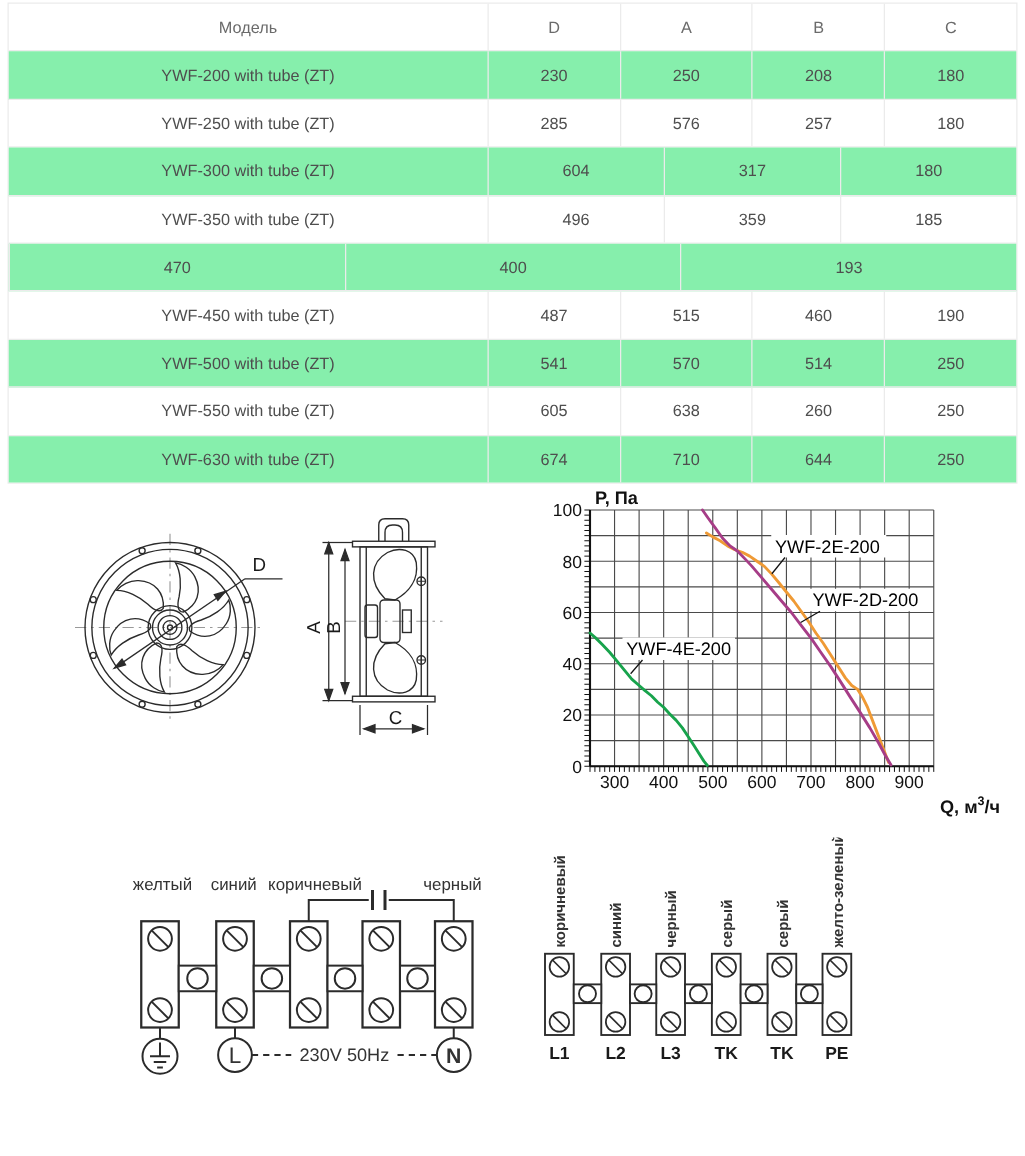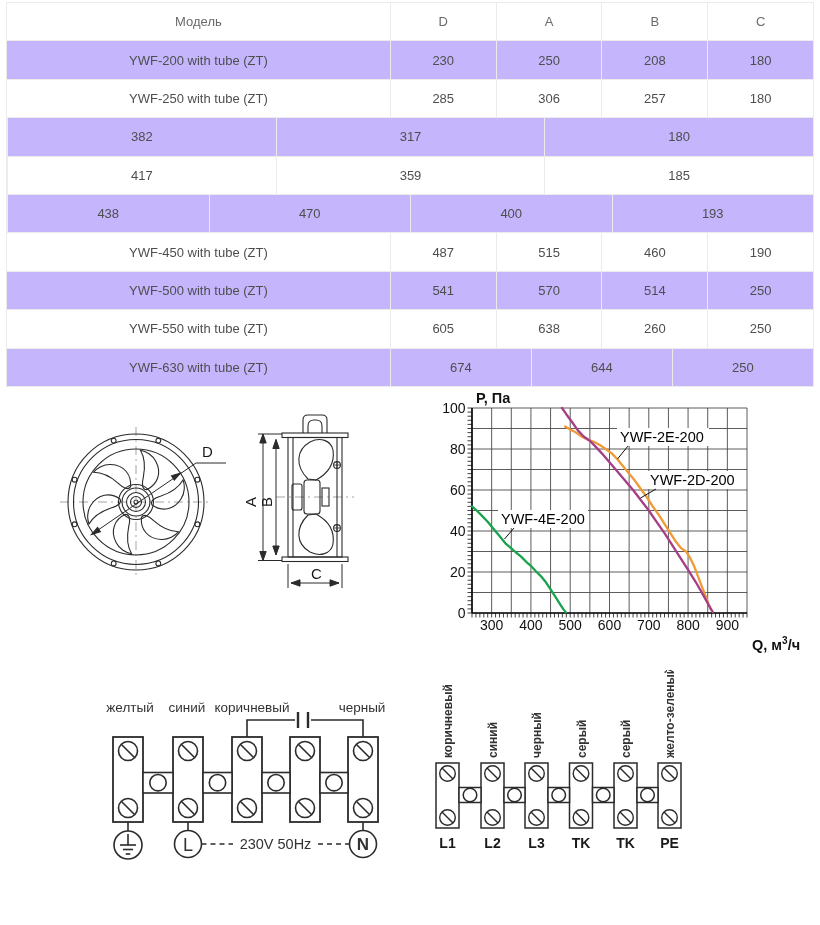--- a/index.html
+++ b/index.html
@@ -2,21 +2,21 @@
 <html><head>
 <meta charset="utf-8">
 <style>
   html,body{margin:0;padding:0;background:#fff;}
   .page{position:relative;width:820px;height:925px;background:#fff;overflow:hidden;
         font-family:"Liberation Sans","DejaVu Sans",sans-serif;}
   
   .spec-table{position:absolute;left:6px;top:2px;width:806px;border:1px solid #ebebeb;}
   .trow{display:flex;align-items:center;height:37.4px;border-bottom:1px solid #ebebeb;}
   .trow:last-child{border-bottom:none;}
-  .trow.alt{background:#c4b5fd;}
+  .trow.alt{background:#86efac;}
   .cell{text-align:center;font-size:13px;color:#4e4e4e;}
   .cell.model{flex:0 0 47.5%;}
   .cell.num{flex:1 1 0;border-left:1px solid #ebebeb;height:100%;display:flex;align-items:center;justify-content:center;}
   .trow.head .cell{color:#6b6b6b;}
   
   svg text{font-family:"Liberation Sans","DejaVu Sans",sans-serif;}
   .abs{position:absolute;}
 </style>
 </head>
 <body>
@@ -35,36 +35,37 @@
         <div class="trow alt">
       <div class="cell model">YWF-200 with tube (ZT)</div>
       <div class="cell num">230</div>
       <div class="cell num">250</div>
       <div class="cell num">208</div>
       <div class="cell num">180</div>
     </div>
         <div class="trow">
       <div class="cell model">YWF-250 with tube (ZT)</div>
       <div class="cell num">285</div>
-      <div class="cell num">306</div>
+      <div class="cell num">576</div>
       <div class="cell num">257</div>
       <div class="cell num">180</div>
     </div>
         <div class="trow alt">
-      <div class="cell num">382</div>
+      <div class="cell model">YWF-300 with tube (ZT)</div>
+      <div class="cell num">604</div>
       <div class="cell num">317</div>
       <div class="cell num">180</div>
     </div>
         <div class="trow">
-      <div class="cell num">417</div>
+      <div class="cell model">YWF-350 with tube (ZT)</div>
+      <div class="cell num">496</div>
       <div class="cell num">359</div>
       <div class="cell num">185</div>
     </div>
         <div class="trow alt">
-      <div class="cell num">438</div>
       <div class="cell num">470</div>
       <div class="cell num">400</div>
       <div class="cell num">193</div>
     </div>
         <div class="trow">
       <div class="cell model">YWF-450 with tube (ZT)</div>
       <div class="cell num">487</div>
       <div class="cell num">515</div>
       <div class="cell num">460</div>
       <div class="cell num">190</div>
@@ -79,20 +80,21 @@
         <div class="trow">
       <div class="cell model">YWF-550 with tube (ZT)</div>
       <div class="cell num">605</div>
       <div class="cell num">638</div>
       <div class="cell num">260</div>
       <div class="cell num">250</div>
     </div>
         <div class="trow alt">
       <div class="cell model">YWF-630 with tube (ZT)</div>
       <div class="cell num">674</div>
+      <div class="cell num">710</div>
       <div class="cell num">644</div>
       <div class="cell num">250</div>
     </div>
       </div>
   </div>
 
   <svg class="abs" style="left:40px;top:398px;" width="380" height="230" viewBox="0 0 380 230">
     <g fill="none" stroke="#2b2b2b" stroke-width="1.1">
 
       <g transform="translate(96,104)">

